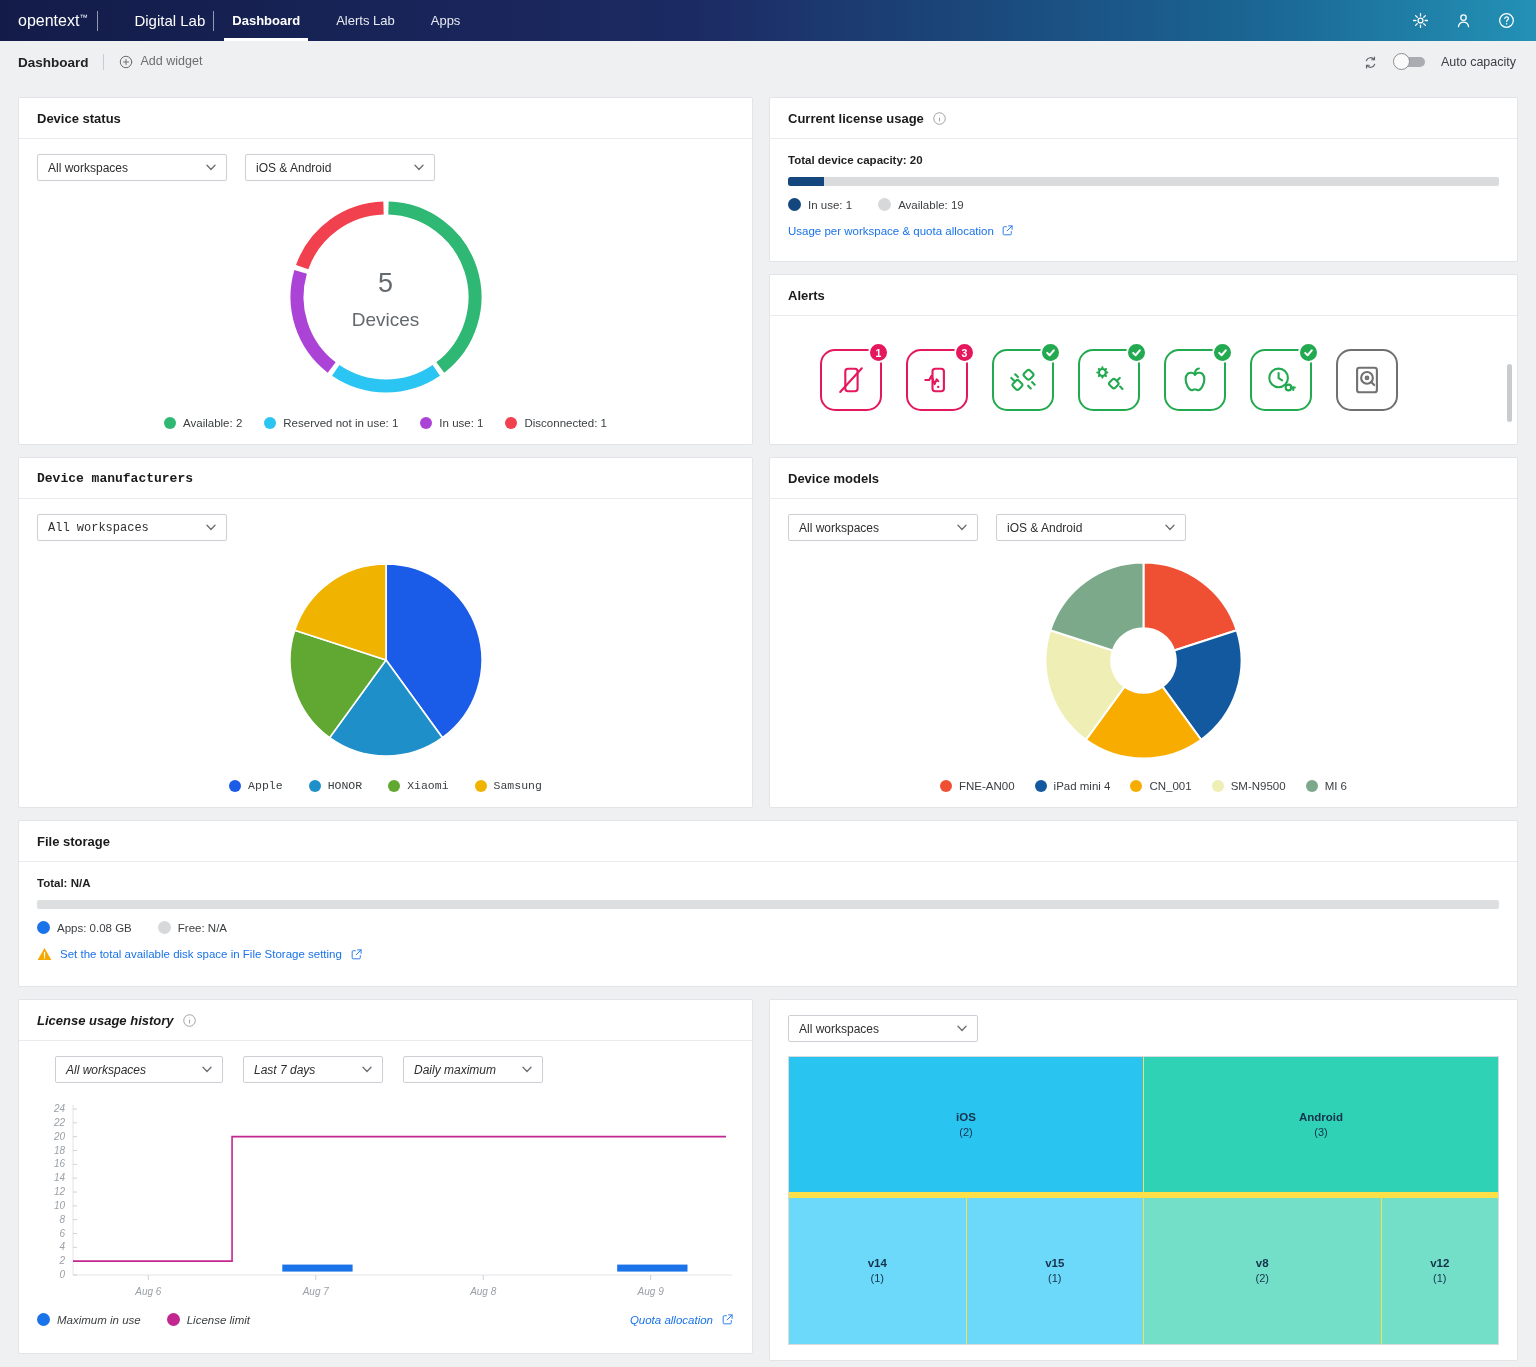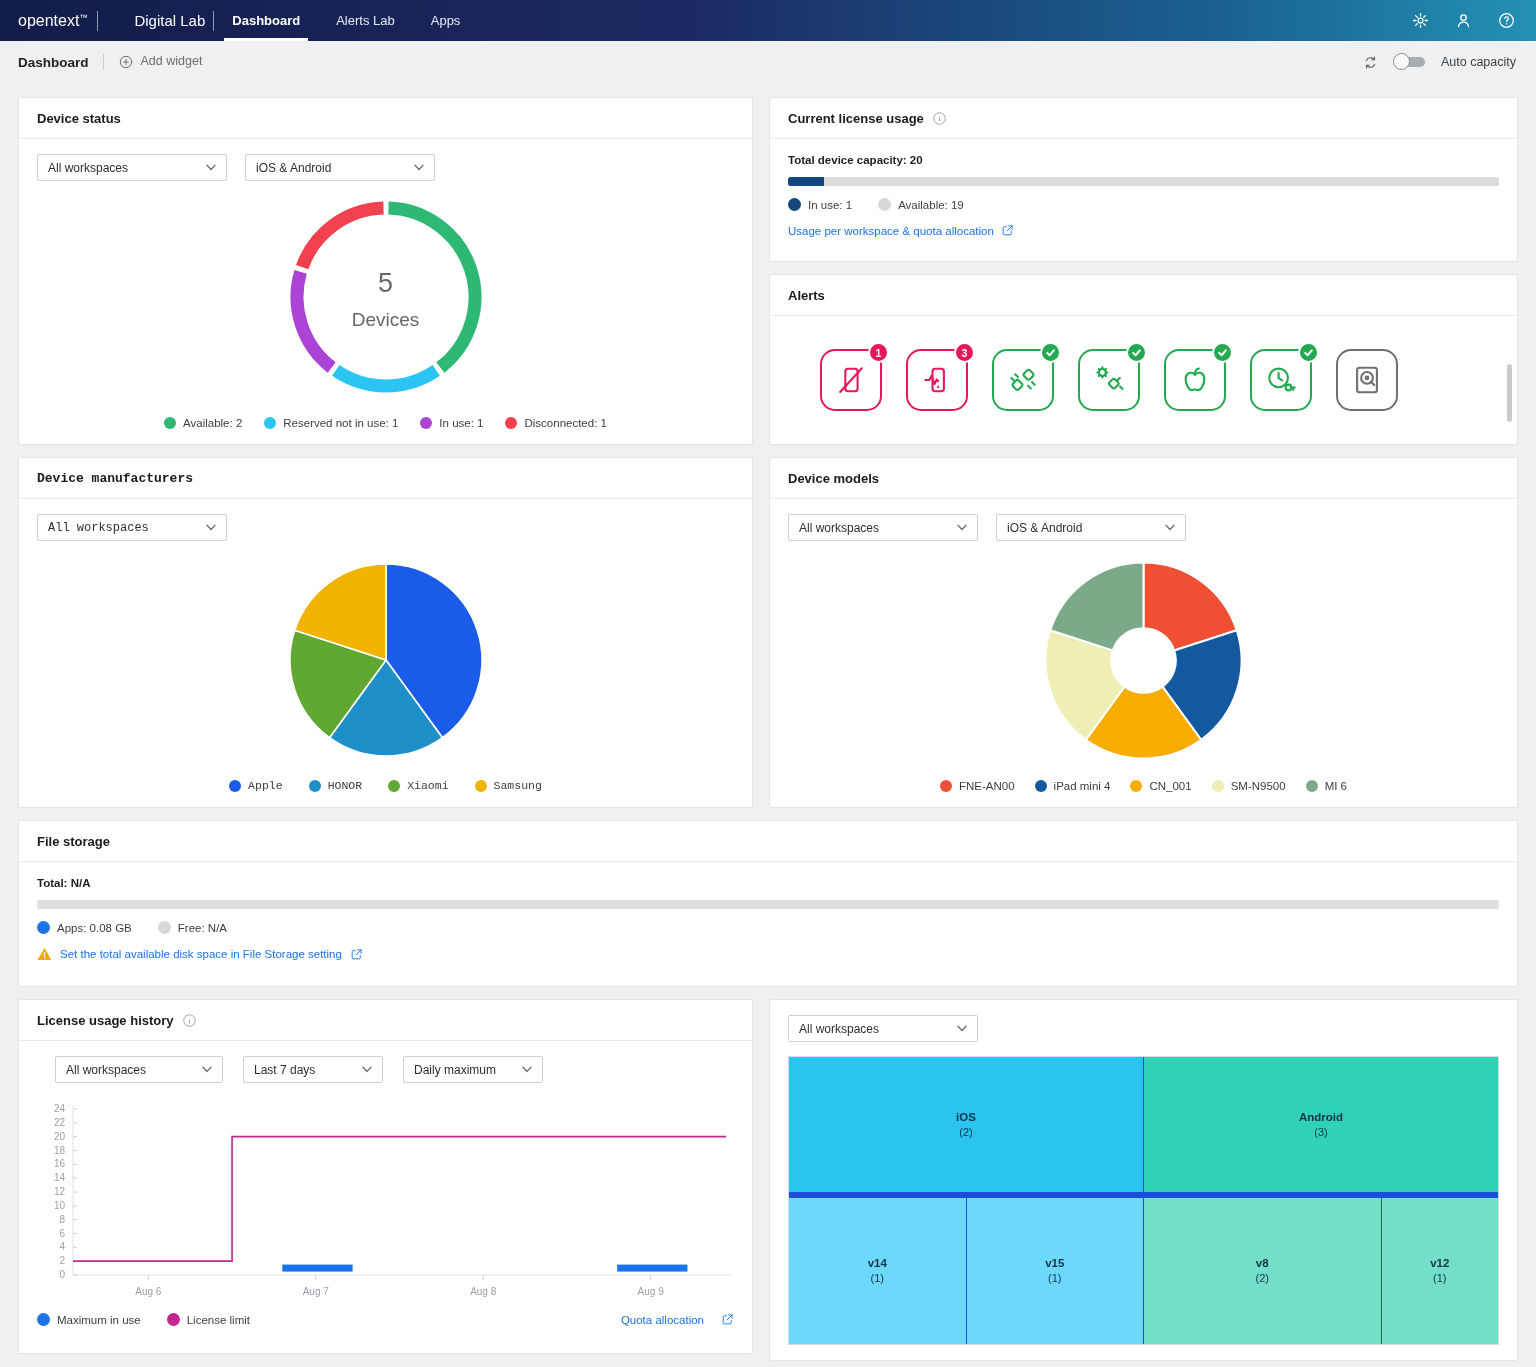--- a/index.html
+++ b/index.html
@@ -80,23 +80,23 @@
   .alert-badge { position:absolute; top:-9px; right:-9px; width:21px; height:21px; border-radius:50%; border:2px solid #fff; display:flex; align-items:center; justify-content:center; color:#fff; font-size:10.5px; font-weight:700; }
   .alert-badge svg { width:11px; height:11px; stroke:#fff; fill:none; stroke-width:2.2; stroke-linecap:round; stroke-linejoin:round; }
   .alerts-scrollbar { position:absolute; right:5px; top:48px; width:5px; height:58px; border-radius:3px; background:#c9cccf; cursor:pointer; }
   
   .warning-row { display:flex; align-items:center; gap:8px; margin-top:13px; font-size:11.5px; color:#1a73e8; cursor:pointer; }
   .warn-icon { width:15px; height:14px; display:block; }
   
   .lh-footer { display:flex; align-items:center; margin-top:4px; }
   .lh-footer .legend-item { margin-right:26px; }
   .lh-footer .legend-dot { width:13px; height:13px; }
-  .lh-link { margin-left:auto; display:flex; align-items:center; gap:17px; font-size:11.5px; color:#1a73e8; cursor:pointer;justify-content:space-between; }
-  
-  .treemap { flex:1; margin-top:14px; display:flex; flex-direction:column; gap:6px; background:#1d4ed8; border:1px solid #d7dbde; }
+  .lh-link { margin-left:auto; display:flex; align-items:center; gap:8px; font-size:11.5px; color:#1a73e8; cursor:pointer;justify-content:space-between; }
+  
+  .treemap { flex:1; margin-top:14px; display:flex; flex-direction:column; gap:6px; background:#fde047; border:1px solid #d7dbde; }
   .tm-row { display:flex; gap:1px; }
   .tm-cell { display:flex; flex-direction:column; align-items:center; justify-content:center; color:#15324b; cursor:pointer; }
   .tm-cell .tm-label { font-size:11.5px; font-weight:700; }
   .tm-cell .tm-count { font-size:11px; margin-top:3px; }
   .axis-text { font-size:10px; fill:#9aa0a6; }
 </style>
 </head>
 <body>
 
 <div class="topnav">
@@ -483,21 +483,21 @@
                 <line x1="20.5" y1="3.5" x2="11.5" y2="12.5"></line>
               </svg>
           </span>
         </div>
       </div>
     </div>
   </div>
 
   <div class="row">
 
-    <div class="card col-left" style="height:355px;">
+    <div class="card col-left" style="height:355px;font-style:italic;">
       <div class="card-header">
         <span class="card-title">License usage history</span>
         <span class="info-icon">
           <svg viewBox="0 0 24 24">
               <circle cx="12" cy="12" r="9.2"></circle>
               <line x1="12" y1="10.6" x2="12" y2="16.6"></line>
               <line x1="12" y1="7.4" x2="12" y2="7.8"></line>
             </svg>
         </span>
       </div>

